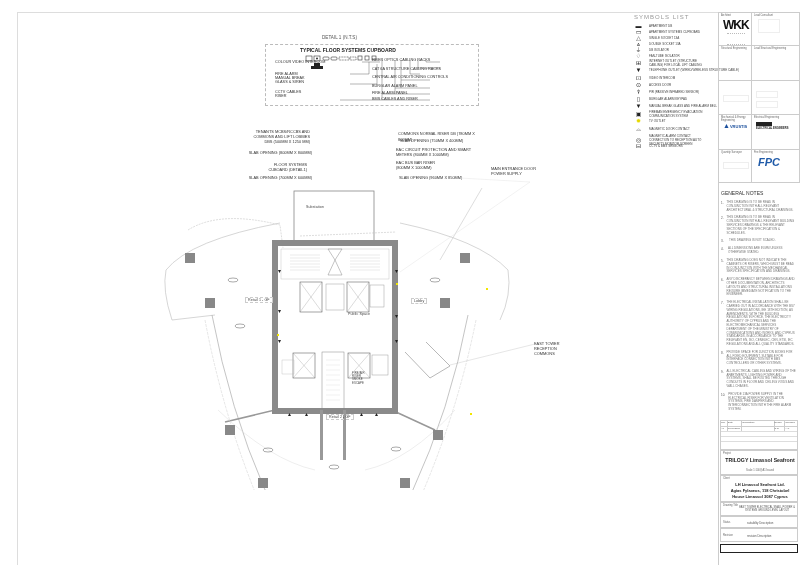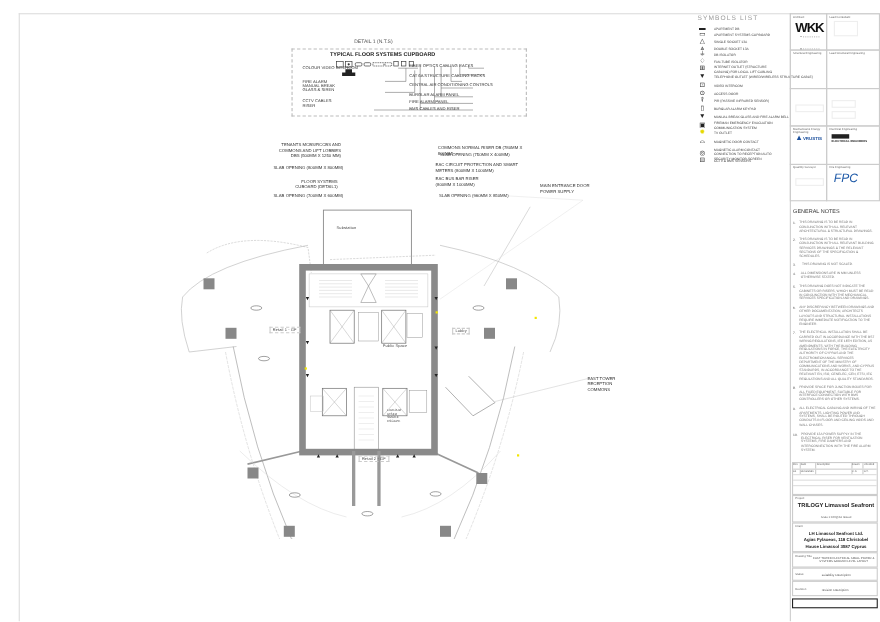--- a/index.html
+++ b/index.html
@@ -270,21 +270,21 @@
   <span class="cell-label">Electrical Engineering</span>
   <div class="abs" style="left:4px;top:7px;width:16px;height:4px;background:#222;"></div>
   <div class="abs" style="left:4px;top:12px;font-size:2.6px;font-weight:bold;color:#222;">ELECTRICAL ENGINEERS</div>
 </div>
 <div class="tb-cell" style="left:718px;top:149px;width:34px;height:34px;">
   <span class="cell-label">Quantity Surveyor</span>
   <div class="abs" style="left:4px;top:12px;width:24px;height:5px;border:1px solid #eee;"></div>
 </div>
 <div class="tb-cell" style="left:751px;top:149px;width:49px;height:34px;">
   <span class="cell-label">Fire Engineering</span>
-  <div class="abs" style="left:6px;top:6px;font-size:11px;font-weight:normal;font-style:italic;color:#1f5aa8;">FPC</div>
+  <div class="abs" style="left:6px;top:6px;font-size:11px;font-weight:bold;font-style:italic;color:#1f5aa8;">FPC</div>
 </div>
 
 <div class="notes">
   <div class="notes-title">GENERAL NOTES</div>
   <div class="note">
       <span class="note-num">1.</span>
       <span class="note-text">THIS DRAWING IS TO BE READ IN CONJUNCTION WITH ALL RELEVANT ARCHITECTURAL &amp; STRUCTURAL DRAWINGS.</span>
     </div>
   <div class="note">
       <span class="note-num">2.</span>

